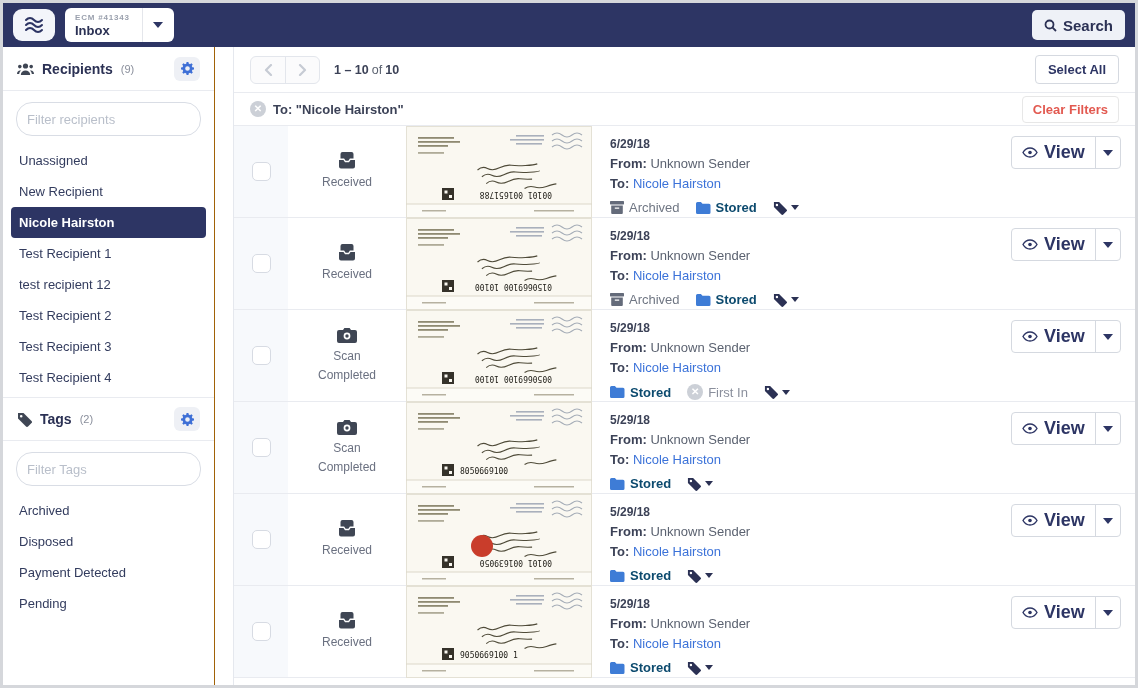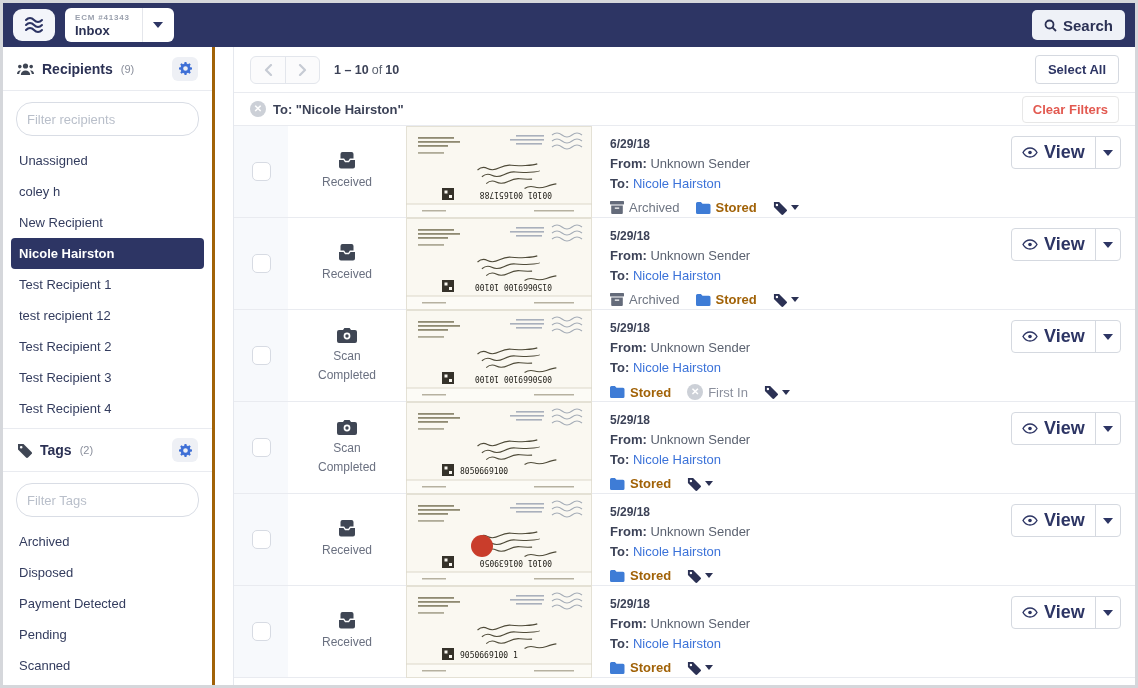--- a/index.html
+++ b/index.html
@@ -14,21 +14,21 @@
   .acct-main { padding:3px 12px 3px 10px; display:flex; flex-direction:column; justify-content:center; }
   .acct-top { font-size:8px; letter-spacing:.8px; color:#9aa0ad; font-weight:bold; }
   .acct-bottom { font-size:13px; font-weight:bold; color:#2b3154; margin-top:1px; }
   .acct-caret { width:32px; border-left:1px solid #e4e6eb; display:flex; align-items:center; justify-content:center; }
   .caret-down { width:0; height:0; border-left:5px solid transparent; border-right:5px solid transparent; border-top:6px solid #2d3564; }
   .nav-spacer { flex:1; }
   .search-btn { background:#eef1f7; border:none; border-radius:5px; height:30px; padding:0 12px; display:flex; align-items:center; gap:6px; font-size:15px; font-weight:bold; color:#2b3154; cursor:pointer; font-family:inherit; }
 
   
   .body-wrap { flex:1; display:flex; overflow:hidden; }
-  .sidebar { width:212px; flex:0 0 212px; border-right:3px solid #a16207; overflow:hidden; background:#fff; }
+  .sidebar { width:212px; flex:0 0 212px; border-right:1px solid #a16207; overflow:hidden; background:#fff; }
   .side-header { height:44px; display:flex; align-items:center; padding:0 14px; border-bottom:1px solid #e9ebf0; gap:8px; }
   .side-header.tags-header { border-top:1px solid #e9ebf0; }
   .side-title { font-size:14px; font-weight:bold; color:#2b3154; }
   .side-count { font-size:11px; color:#8a8f9c; }
   .side-gear { margin-left:auto; width:26px; height:24px; background:#eef0f5; border:none; border-radius:6px; display:flex; align-items:center; justify-content:center; cursor:pointer; }
   .filter-box { padding:11px 13px 9px; }
   .filter-input { width:100%; height:34px; border:1px solid #d9dde5; border-radius:16px; padding:0 10px; font-size:13px; color:#3c4257; font-family:inherit; background:#fff; }
   .filter-input::placeholder { color:#b9bfca; }
   .side-list { padding:0 0 4px; }
   .side-item { margin:0 8px; padding:8px 8px; font-size:13px; color:#333c5e; border-radius:4px; cursor:pointer; line-height:15px; }
@@ -60,21 +60,21 @@
   .status-label { font-size:12px; color:#6a7080; text-align:center; white-space:pre-line; line-height:1.55; }
   .thumb-cell { width:186px; flex:0 0 186px; cursor:pointer; }
   .thumb-cell svg { display:block; width:186px; height:92px; }
   .detail-cell { flex:1; padding:11px 0 0 18px; }
   .mail-date { font-size:12px; font-weight:bold; color:#3c4257; margin-bottom:3px; }
   .mail-line { font-size:13px; line-height:1.5; color:#5b6270; }
   .mail-line .lbl { font-weight:bold; color:#3c4257; }
   .mail-to-name { color:#3b72d9; }
   .badge-row { margin-top:7px; display:flex; align-items:center; gap:16px; }
   .badge { display:flex; align-items:center; gap:5px; font-size:13px; color:#6f7683; }
-  .badge--stored { color:#a16207; font-weight:bold;justify-content:space-between; }
+  .badge--stored { color:#0c4a6e; font-weight:bold;justify-content:space-between; }
   .badge--first_in { color:#8a8f9c; }
   .tagmenu { display:flex; align-items:center; gap:4px; border:none; background:transparent; cursor:pointer; padding:0; }
   .tagmenu .caret-down { border-top-color:#2b3154; border-left-width:4px; border-right-width:4px; border-top-width:5px; }
   .action-cell { width:124px; flex:0 0 124px; display:flex; justify-content:flex-end; align-items:flex-start; padding:10px 14px 0 0; }
   .view-btn { display:flex; border:1px solid #d5d9e0; border-radius:4px; overflow:hidden; background:#fff; }
   .view-main { display:flex; align-items:center; gap:6px; padding:5px 10px; border:none; background:transparent; font-size:18px; font-weight:bold; color:#2d3564; cursor:pointer; font-family:inherit; }
   .view-caret { width:28px; border:none; border-left:1px solid #d5d9e0; background:transparent; display:flex; align-items:center; justify-content:center; cursor:pointer; }
   .env-stamp { display:none; }
   .mail-row.has-stamp .env-stamp { display:block; }
   .icon { display:inline-flex; align-items:center; justify-content:center; }
@@ -140,23 +140,20 @@
         </button>
       </div>
       <div class="filter-box">
         <input class="filter-input" type="text" placeholder="Filter recipients" style="">
       </div>
       <div class="side-list">
   <div class="side-item">
     <span>Unassigned</span>
   </div>
 
-  <div class="side-item">
-    <span>coley h</span>
-  </div>
 
   <div class="side-item">
     <span>New Recipient</span>
   </div>
 
   <div class="side-item selected">
     <span>Nicole Hairston</span>
   </div>
 
   <div class="side-item">
@@ -209,23 +206,20 @@
   </div>
 
   <div class="side-item">
     <span>Payment Detected</span>
   </div>
 
   <div class="side-item">
     <span>Pending</span>
   </div>
 
-  <div class="side-item">
-    <span>Scanned</span>
-  </div>
 
   <div class="side-item">
     
   </div>
 
 </div>
     </div>
 
     <div class="main">
 

